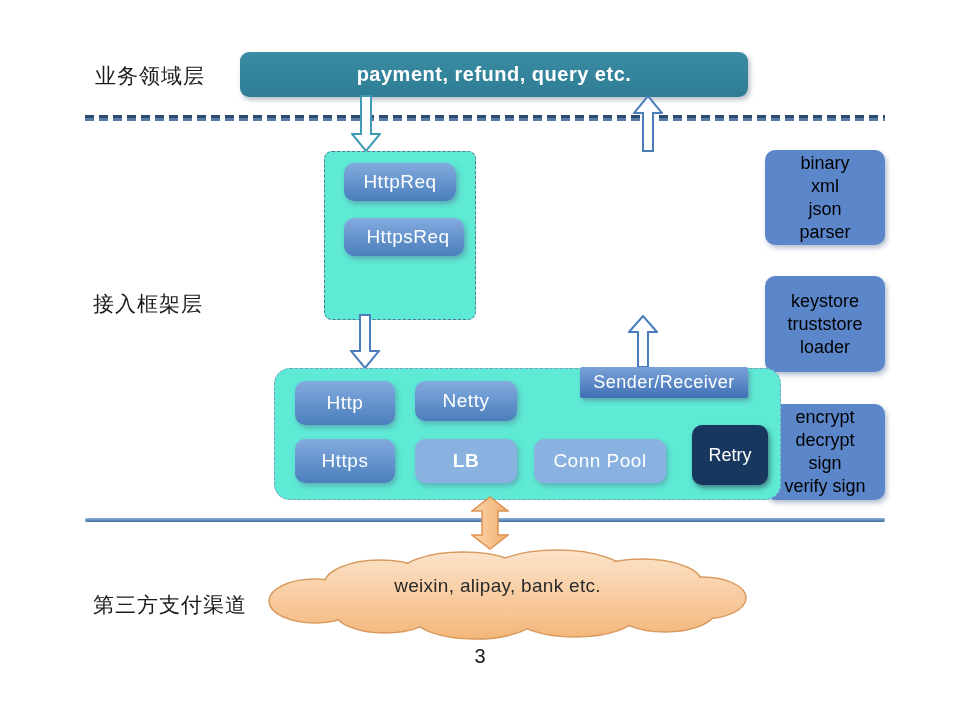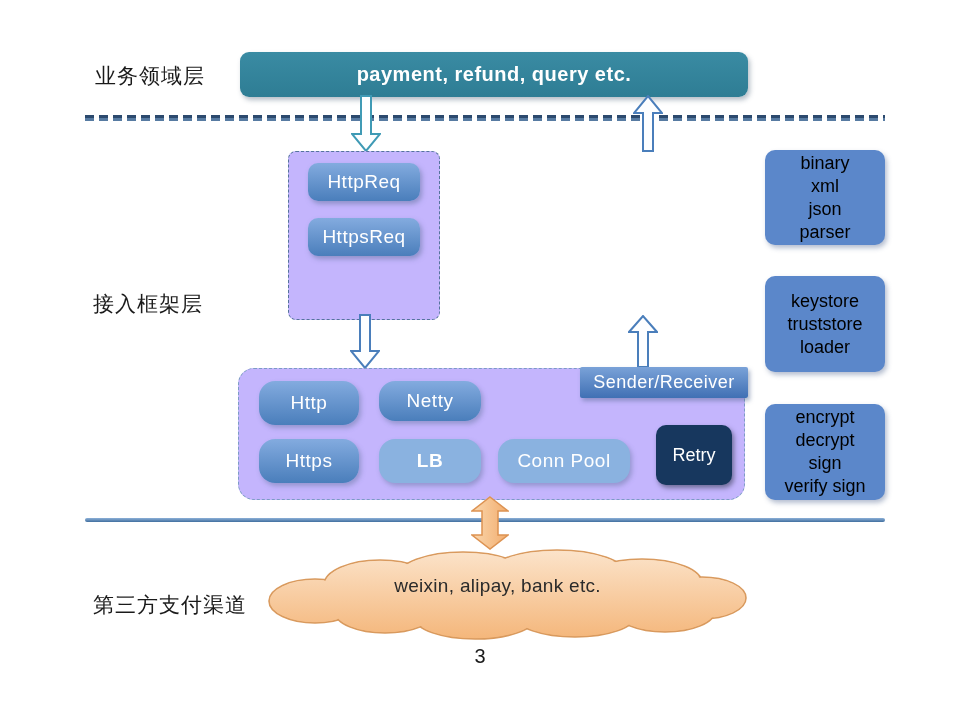--- a/index.html
+++ b/index.html
@@ -17,21 +17,21 @@
     color:#fff;font-size:20px;font-weight:600;letter-spacing:.5px;
     display:flex;align-items:center;justify-content:center;
   }
   
   .dashed-divider{left:85px;top:115px;width:800px;height:7px;}
   .dashed-divider .row1{position:absolute;left:0;top:0;width:100%;height:3px;
     background:repeating-linear-gradient(90deg,#2c4a6e 0 9px,transparent 9px 14px);}
   .dashed-divider .row2{position:absolute;left:0;top:3px;width:100%;height:3px;
     background:repeating-linear-gradient(90deg,#577ba2 0 9px,transparent 9px 14px);}
   
-  .dash-group{border:1px dashed #55749c;border-radius:8px;background:#c4b5fd;}
+  .dash-group{border:1px dashed #55749c;border-radius:8px;background:#5eead4;margin-left:36px;}
   .request-group{left:288px;top:151px;width:150px;height:167px;}
   .response-group{left:552px;top:150px;width:173px;height:168px;}
   .transport-group{left:238px;top:368px;width:505px;height:130px;border-radius:16px;border-color:#7c9cc4;}
   
   .pill{
     border-radius:10px;color:#fff;font-size:19px;letter-spacing:.5px;
     background:linear-gradient(#83abdf,#4a7ebb);
     box-shadow:2px 3px 5px rgba(90,110,150,.5);
     display:flex;align-items:center;justify-content:center;
   }
@@ -46,21 +46,21 @@
   }
   
   .sender-receiver{
     left:580px;top:367px;width:168px;height:31px;border-radius:2px;
     background:linear-gradient(#7aa2d8,#4070b4);
     box-shadow:2px 3px 4px rgba(90,110,150,.5);
     color:#fff;font-size:18px;display:flex;align-items:center;justify-content:center;letter-spacing:.5px;
   }
   
   .flat-pill{
-    position:absolute;border-radius:16px;color:#fff;font-size:19px;letter-spacing:.5px;
+    position:absolute;border-radius:10px;color:#fff;font-size:19px;letter-spacing:.5px;
     background:#8ab2e0;box-shadow:2px 3px 5px rgba(90,110,150,.45);
     display:flex;align-items:center;justify-content:center;
   }
   .grad-pill{background:linear-gradient(#83abdf,#4a7ebb);}
   .retry-box{
     position:absolute;left:417px;top:56px;width:76px;height:60px;border-radius:10px;
     background:#17375e;box-shadow:2px 3px 5px rgba(40,50,70,.55);
     color:#fff;font-size:18px;display:flex;align-items:center;justify-content:center;
   }
   
@@ -91,21 +91,21 @@
   <svg class="abs" style="left:351px;top:95px;" width="30" height="57" viewBox="0 0 30 57">
     <polygon points="10,1 20,1 20,39 29,39 15,56 1,39 10,39" fill="#fdfeff" stroke="#3f9ab5" stroke-width="2" stroke-linejoin="miter"></polygon>
   </svg>
 
   <svg class="abs" style="left:633px;top:95px;" width="30" height="57" viewBox="0 0 30 57">
     <polygon points="10,56 20,56 20,18 29,18 15,1 1,18 10,18" fill="#fdfeff" stroke="#4a7ebb" stroke-width="2" stroke-linejoin="miter"></polygon>
   </svg>
 
   <div class="abs dash-group request-group">
     <div class="pill req-pill" style="top:11px;">HttpReq</div>
-    <div class="pill req-pill" style="top:66px;">HttpsReq</div>
+    <div class="pill req-pill" style="top:66px;padding-left:8px;">HttpsReq</div>
   </div>
 
 
   <div class="abs side-box" style="top:150px;height:95px;">
     <span>binary</span>
     <span>xml</span>
     <span>json</span>
     <span>parser</span>
   </div>
   <div class="abs side-box" style="top:276px;height:96px;">

